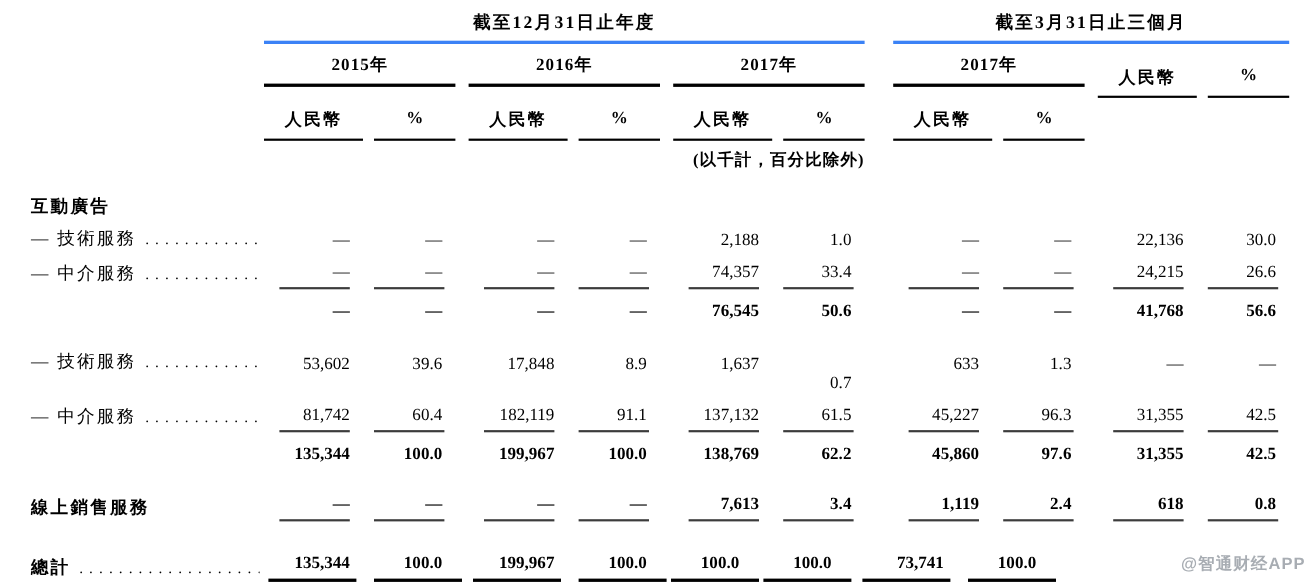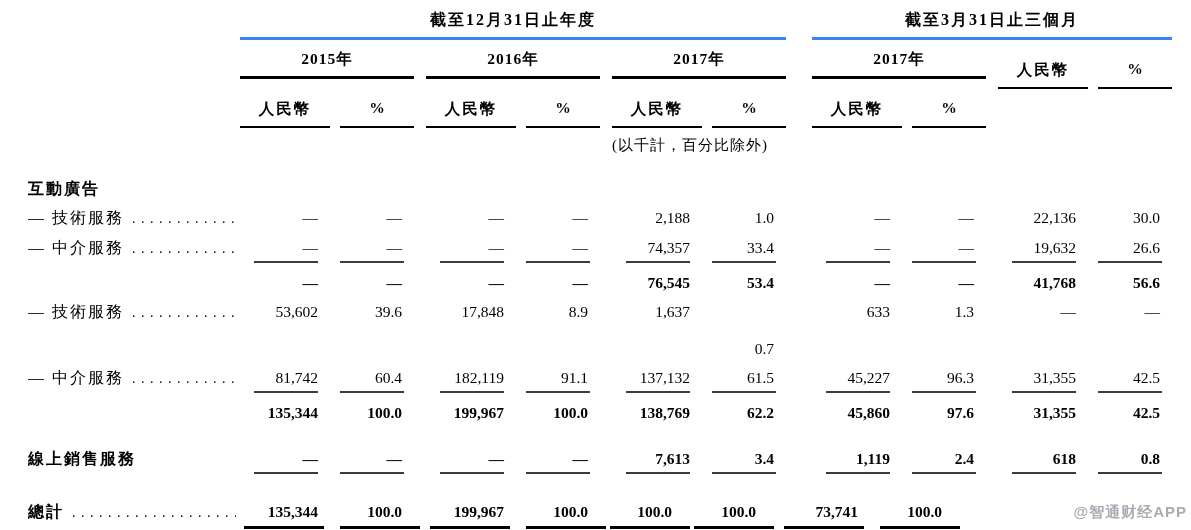--- a/index.html
+++ b/index.html
@@ -24,25 +24,25 @@
   .yearblk{width:174px;flex:none;box-sizing:border-box;}
   .yearblk + .yearblk{margin-left:12px;}
   .yeartitle{text-align:center;font-weight:bold;font-size:15.5px;letter-spacing:1px;
              border-bottom:3px solid #000;padding:9px 0 6px;}
   .subrow{display:flex;}
   .subcell{box-sizing:border-box;text-align:center;font-weight:bold;font-size:15.5px;
            letter-spacing:2px;border-bottom:2.5px solid #000;padding:20px 0 6px;}
   .subcell.rmb{width:90px;}
   .subcell.pct{width:74px;margin-left:10px;letter-spacing:0;}
   .noterow{margin-top:8px;}
-  .note{margin-left:584px;width:174px;text-align:left;white-space:nowrap;
-        font-weight:normal;font-size:15px;letter-spacing:1px;}
+  .note{margin-left:584px;width:174px;text-align:right;white-space:nowrap;
+        font-weight:bold;font-size:15px;letter-spacing:1px;}
   
   #tbody{margin-top:0;}
-  .row{display:flex;align-items:flex-start;line-height:20px;margin-top:9px;}
+  .row{display:flex;align-items:center;line-height:20px;margin-top:9px;}
   .row.section{margin-top:24px;}
   .row.subtotal{margin-top:10px;}
   .subtotal + .section{margin-top:22px;}
   .row.bolditem{margin-top:26px;}
   .row.total{margin-top:28px;}
   .lbl{width:212px;flex:none;display:flex;align-items:baseline;
        font-size:16px;letter-spacing:2px;white-space:nowrap;overflow:hidden;}
   .section .lbl,.bolditem .lbl,.total .lbl{font-weight:bold;}
   .dots{flex:1;overflow:hidden;white-space:nowrap;margin:0 4px 0 8px;
         font-weight:normal;letter-spacing:1px;font-size:14px;}
@@ -148,33 +148,33 @@
           <span class="dots"></span>
         </div>
         <div class="cell rmb u" style="margin-left: 0px;">—</div>
         <div class="cell pct u" style="margin-left: 10px;">—</div>
         <div class="cell rmb u" style="margin-left: 12px;">—</div>
         <div class="cell pct u" style="margin-left: 10px;">—</div>
         <div class="cell rmb u" style="margin-left: 12px;">74,357</div>
         <div class="cell pct u" style="margin-left: 10px;">33.4</div>
         <div class="cell rmb u" style="margin-left: 26px;">—</div>
         <div class="cell pct u" style="margin-left: 10px;">—</div>
-        <div class="cell rmb u" style="margin-left: 12px;">19,632</div>
+        <div class="cell rmb u" style="margin-left: 12px;">24,215</div>
         <div class="cell pct u" style="margin-left: 10px;">26.6</div>
       </div>
       <div class="row subtotal">
         <div class="lbl">
           <span></span>
         </div>
         <div class="cell rmb" style="margin-left: 0px;">—</div>
         <div class="cell pct" style="margin-left: 10px;">—</div>
         <div class="cell rmb" style="margin-left: 12px;">—</div>
         <div class="cell pct" style="margin-left: 10px;">—</div>
         <div class="cell rmb" style="margin-left: 12px;">76,545</div>
-        <div class="cell pct" style="margin-left: 10px;">53.4</div>
+        <div class="cell pct" style="margin-left: 10px;">50.6</div>
         <div class="cell rmb" style="margin-left: 26px;">—</div>
         <div class="cell pct" style="margin-left: 10px;">—</div>
         <div class="cell rmb" style="margin-left: 12px;">41,768</div>
         <div class="cell pct" style="margin-left: 10px;">56.6</div>
       </div>
       <div class="row item">
         <div class="lbl">
           <span>— 技術服務</span>
           <span class="dots"></span>
         </div>

